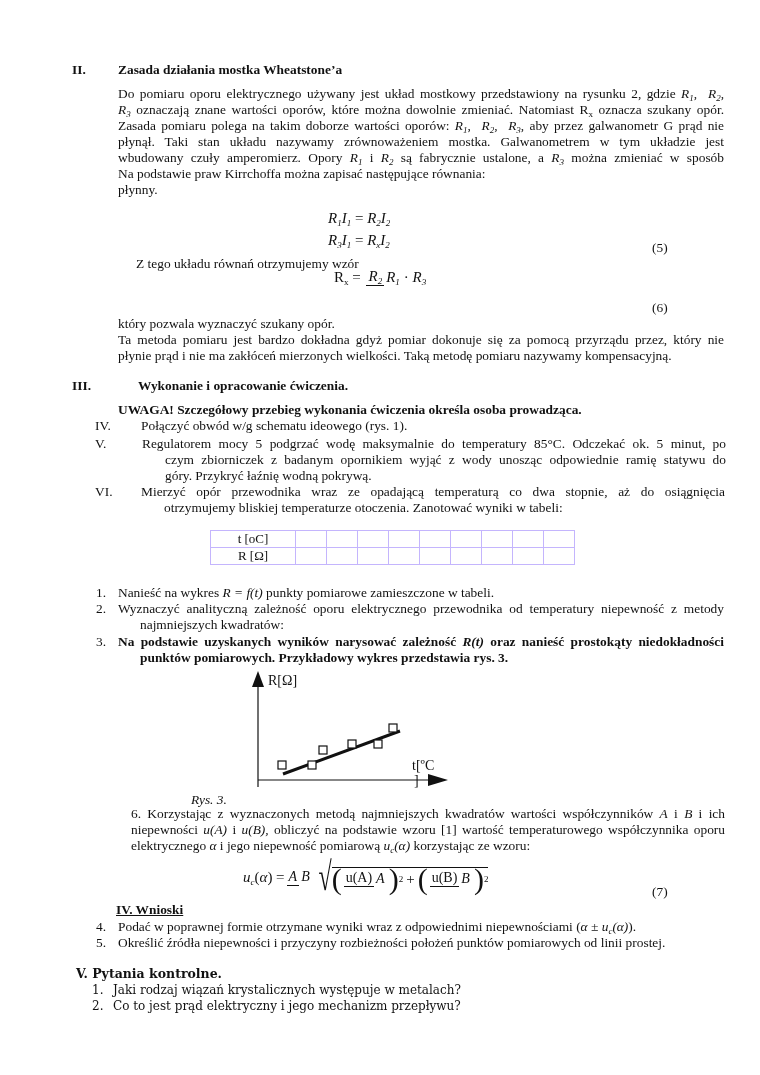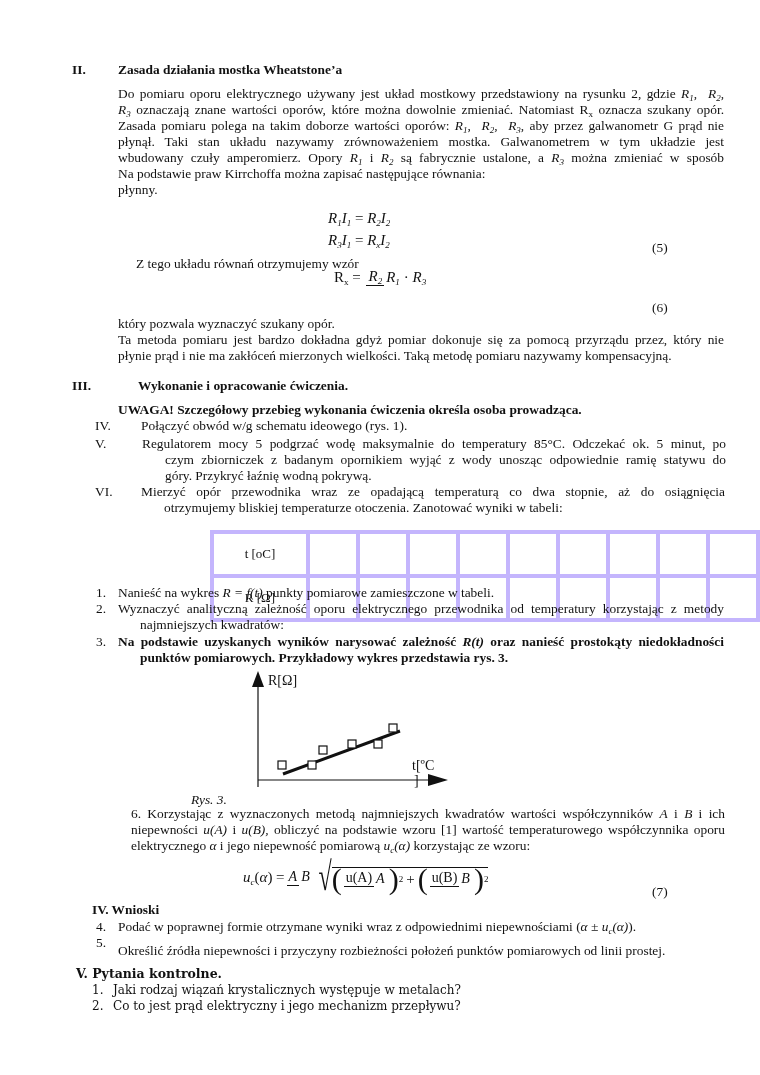--- a/index.html
+++ b/index.html
@@ -12,21 +12,21 @@
   .just-full { text-align: justify; text-align-last: justify; }
   i, .it { font-style: italic; }
   sub { font-size: 9px; vertical-align: -3px; line-height: 0; }
   sup { font-size: 9px; vertical-align: 6px; line-height: 0; }
   .eqnum { position: absolute; left: 652px; }
   .math { font-family: "Liberation Serif", serif; font-size: 15px; }
   .frac { display: inline-flex; align-items: center; vertical-align: middle; margin: 0 2px; }
   .frac .num { border-bottom: 1px solid #111; padding: 0 2px; line-height: 17px; }
   .frac .den { padding: 0 2px; line-height: 17px; }
   table.res { border-collapse: collapse; position: absolute; left: 210px; top: 530px; }
-  table.res td { border: 4px solid #c4b5fd; height: 16px; padding: 12px; font-size: 13px; text-align: center; line-height: 16px; }
+  table.res td { border: 1px solid #c4b5fd; height: 16px; padding: 0; font-size: 13px; text-align: center; line-height: 16px; }
   table.res td.lbl { width: 84px; }
   table.res td.cell { width: 30px; }
 </style>
 </head>
 <body>
 
 <div class="abs bold" style="left:72px;top:62px;">II.</div>
 <div class="abs bold" style="left:118px;top:62px;">Zasada działania mostka Wheatstone’a</div>
 
 <div class="abs" style="left:118px;top:86px;width:606px;">
@@ -108,21 +108,21 @@
     <td class="cell"></td>
   </tr>
 </tbody>
   </table>
 
 <div class="abs" style="left:96px;top:585px;">1.</div>
 <div class="abs" style="left:118px;top:585px;"><span>Nanieść na wykres </span><i>R = f(t)</i><span> punkty pomiarowe zamieszczone w tabeli.</span></div>
 
 <div class="abs" style="left:96px;top:601px;">2.</div>
 <div class="abs" style="left:118px;top:601px;width:606px;">
-  <div class="just-full">Wyznaczyć analityczną zależność oporu elektrycznego przewodnika od temperatury korzystając z metody</div>
+  <div class="just-full">Wyznaczyć analityczną zależność oporu elektrycznego przewodnika od temperatury niepewność z metody</div>
   <div style="padding-left:22px;">najmniejszych kwadratów:</div>
 </div>
 
 <div class="abs" style="left:96px;top:634px;">3.</div>
 <div class="abs" style="left:118px;top:634px;width:606px;font-weight:bold;">
   <div class="just-full"><span>Na podstawie uzyskanych wyników narysować zależność </span><i>R(t)</i><span>  oraz nanieść prostokąty niedokładności</span></div>
   <div style="padding-left:22px;">punktów pomiarowych. Przykładowy wykres przedstawia rys. 3.</div>
 </div>
 
 <svg class="abs" style="left:180px;top:665px;" width="290" height="125" viewBox="0 0 290 125">
@@ -172,23 +172,23 @@
       <span class="frac" style="font-size:14px;">
         <span class="num" style="line-height:16px;">u(B)</span>
         <span class="den it" style="line-height:16px;">B</span>
       </span>
       <span style="font-size:30px;">)</span>
       <sup style="vertical-align:16px;">2</sup>
   </span>
 </div>
 <div class="eqnum" style="top:884px;">(7)</div>
 
-<div class="abs bold" style="left:92px;top:902px;">IV.  Wnioski</div>
+<div class="abs bold" style="left:116px;top:902px;text-decoration:underline;">IV.  Wnioski</div>
 <div class="abs" style="left:96px;top:919px;">4.</div>
 <div class="abs" style="left:118px;top:919px;"><span>Podać w poprawnej formie otrzymane wyniki wraz z odpowiednimi niepewnościami (</span><i>α ± u</i><sub class="it">c</sub><i>(α)</i><span>).</span></div>
 <div class="abs" style="left:96px;top:935px;">5.</div>
-<div class="abs" style="left:118px;top:935px;margin-top:8px;">Określić źródła niepewności i przyczyny rozbieżności położeń punktów pomiarowych od linii prostej.</div>
+<div class="abs" style="left:118px;top:935px;">Określić źródła niepewności i przyczyny rozbieżności położeń punktów pomiarowych od linii prostej.</div>
 
 <div class="abs bold" style="left:76px;top:966px;font-family:'DejaVu Serif',serif;font-size:12.5px;">V. Pytania kontrolne.</div>
 <div class="abs" style="left:92px;top:982px;font-family:'DejaVu Serif',serif;font-size:12px;">1.</div>
 <div class="abs" style="left:113px;top:982px;font-family:'DejaVu Serif',serif;font-size:12px;">Jaki rodzaj wiązań krystalicznych występuje w metalach?</div>
 <div class="abs" style="left:92px;top:998px;font-family:'DejaVu Serif',serif;font-size:12px;">2.</div>
 <div class="abs" style="left:113px;top:998px;font-family:'DejaVu Serif',serif;font-size:12px;">Co to jest prąd elektryczny i jego mechanizm przepływu?</div>
 
 </body></html>

